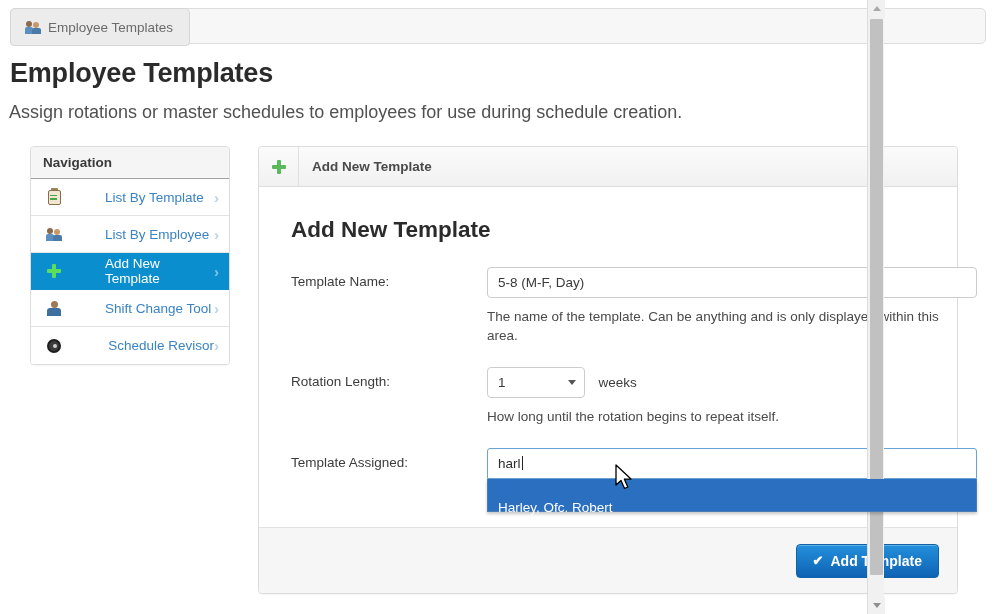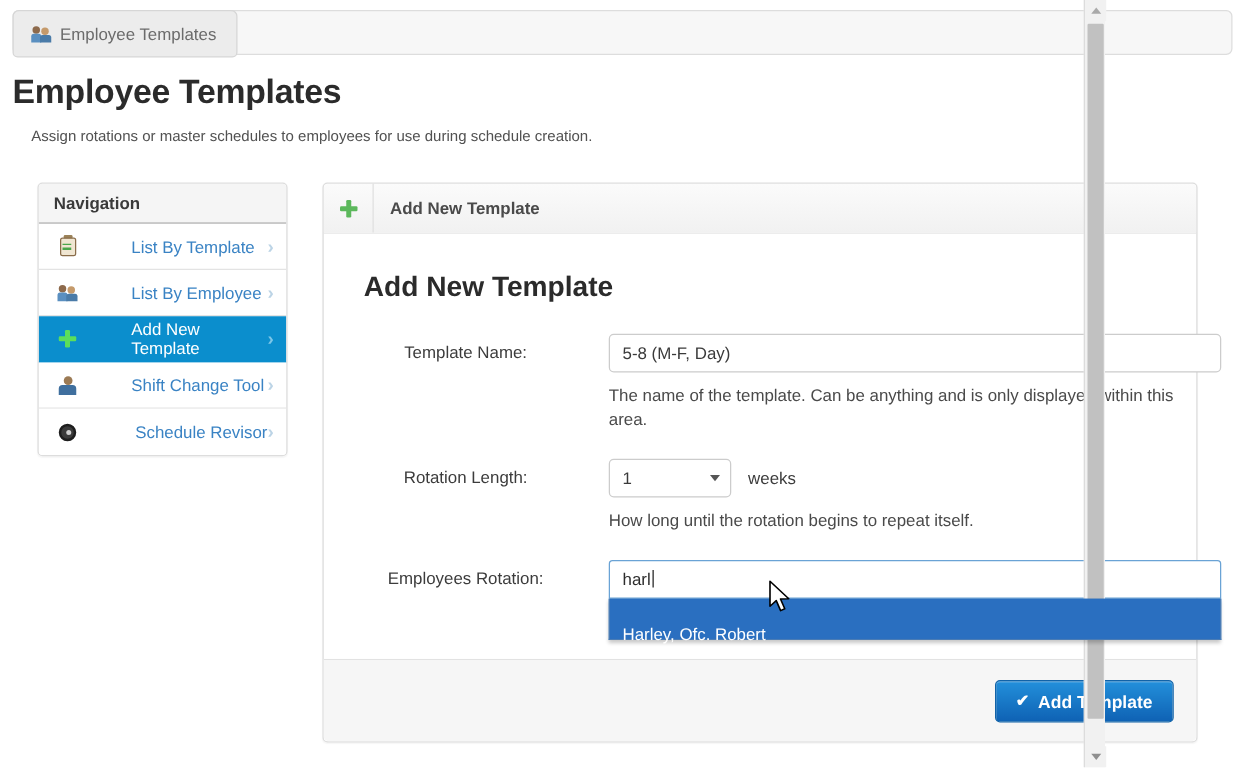--- a/index.html
+++ b/index.html
@@ -40,22 +40,22 @@
   .ic-people .h2 { position:absolute; left:8px; top:2px; width:6px; height:6px; border-radius:50%; background:#c59a6b; }
   .ic-people .b2 { position:absolute; left:7px; top:8px; width:9px; height:6px; border-radius:2px 2px 0 0; background:#4a7ba8; }
 
   
   .page-title {
     position: absolute; left: 10px; top: 58px;
     font-size: 27px; font-weight: bold; color: #2b2b2b;
     letter-spacing: -0.2px;
   }
   .page-sub {
-    position: absolute; left: 25px; top: 102px;
-    font-size: 12px; color: #515151;
+    position: absolute; left: 9px; top: 102px;
+    font-size: 18px; color: #515151;
   }
 
   
   .nav-panel {
     position: absolute; left: 30px; top: 146px;
     width: 200px;
     background: #ffffff;
     border: 1px solid #dddddd;
     border-radius: 4px;
     box-shadow: 0 1px 1px rgba(0,0,0,.04);
@@ -139,21 +139,21 @@
     display:flex; align-items:center; padding-left: 13px;
     font-size: 13.5px; font-weight: bold; color: #4a4a4a;
   }
 
   .panel-body { padding: 26px 32px 0 32px; position: relative; }
   .form-title { font-size: 22.5px; font-weight: bold; color: #2b2b2b; margin: 4px 0 24px 0; }
 
   .frow { position: relative; margin-bottom: 4px; }
   .flabel {
     position: absolute; left: 0; top: 7px; width: 163px;
-    text-align: center; font-size: 13.5px; color: #3c3c3c;
+    text-align: left; font-size: 13.5px; color: #3c3c3c;
   }
   .fctl { margin-left: 196px; }
 
   .txt-input {
     width: 490px; height: 31px;
     padding: 0 10px;
     border: 1px solid #cccccc;
     border-radius: 4px;
     background: #fff;
     font-size: 13.5px; color: #3a3a3a;
@@ -367,21 +367,21 @@
           <div class="sel">
             <span>1</span>
             <span class="caret"></span>
           </div>
           <span class="sel-unit">weeks</span>
           <div class="help">How long until the rotation begins to repeat itself.</div>
         </div>
       </div>
 
       <div class="frow" style="margin-top:22px;">
-        <div class="flabel">Employees Rotation:</div>
+        <div class="flabel">Template Assigned:</div>
         <div class="fctl">
           <div class="ac-wrap">
             <div class="ac-input"><span>harl</span><span class="caret-bar"></span></div>
             <div class="ac-list">
               <div class="ac-item">Harley, Ofc. Robert</div>
             </div>
           </div>
         </div>
       </div>
     </div>

